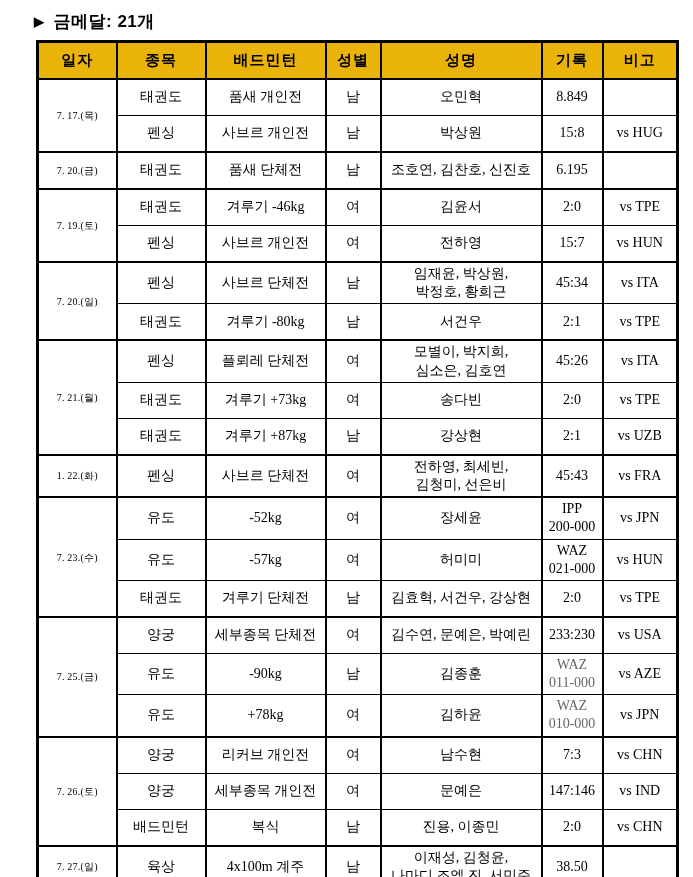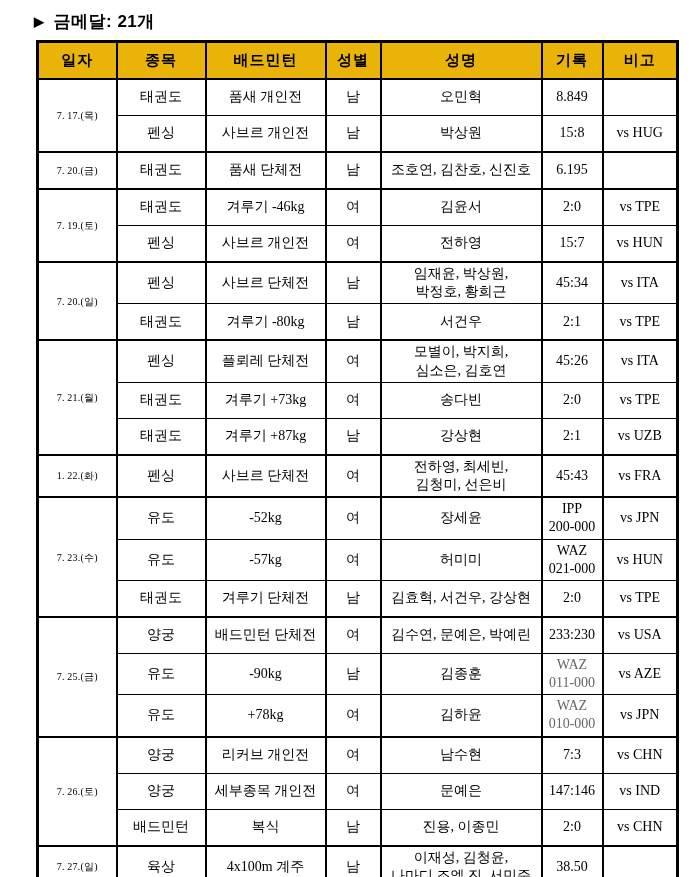--- a/index.html
+++ b/index.html
@@ -203,21 +203,21 @@
         <td>태권도</td>
         <td>겨루기 단체전</td>
         <td>남</td>
         <td>김효혁, 서건우, 강상현</td>
         <td>2:0</td>
         <td>vs TPE</td>
       </tr>
       <tr class="group-start">
         <td class="date-cell" rowspan="3">7. 25.(금)</td>
         <td>양궁</td>
-        <td>배드민턴 단체전</td>
+        <td>세부종목 단체전</td>
         <td>여</td>
         <td>김수연, 문예은, 박예린</td>
         <td>233:230</td>
         <td>vs USA</td>
       </tr>
       <tr>
         <td>유도</td>
         <td>-90kg</td>
         <td>남</td>
         <td>김종훈</td>

